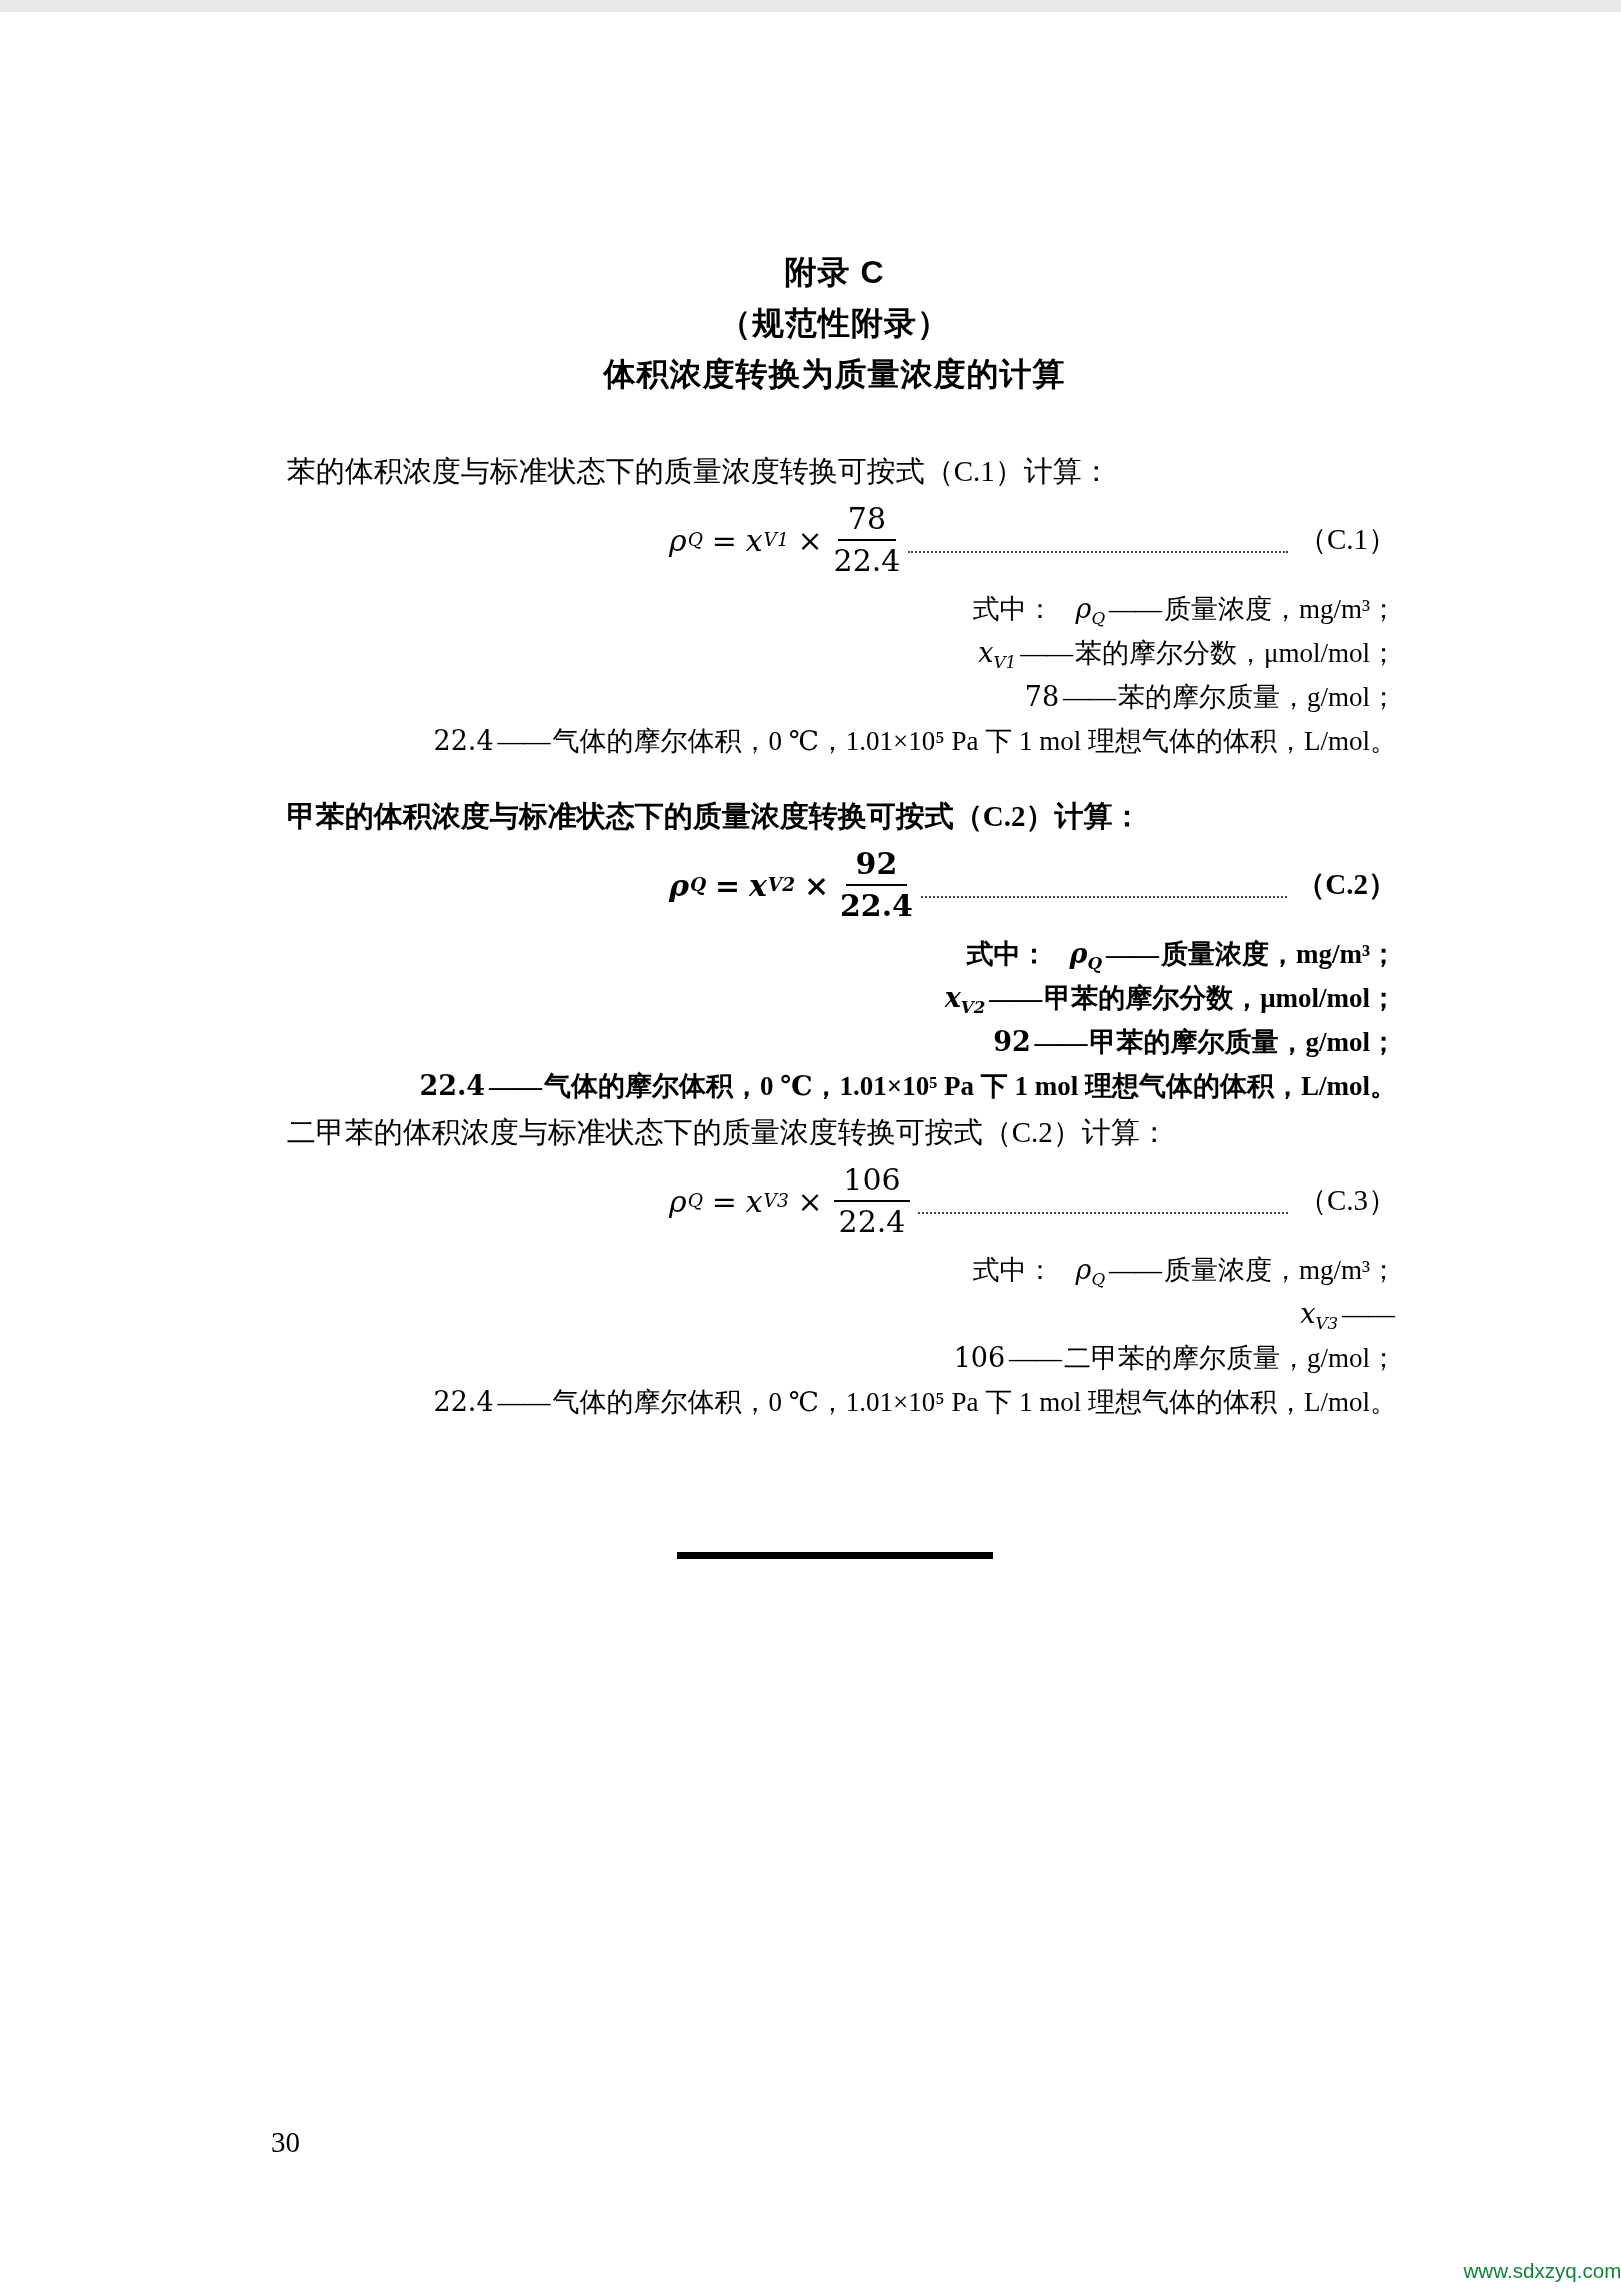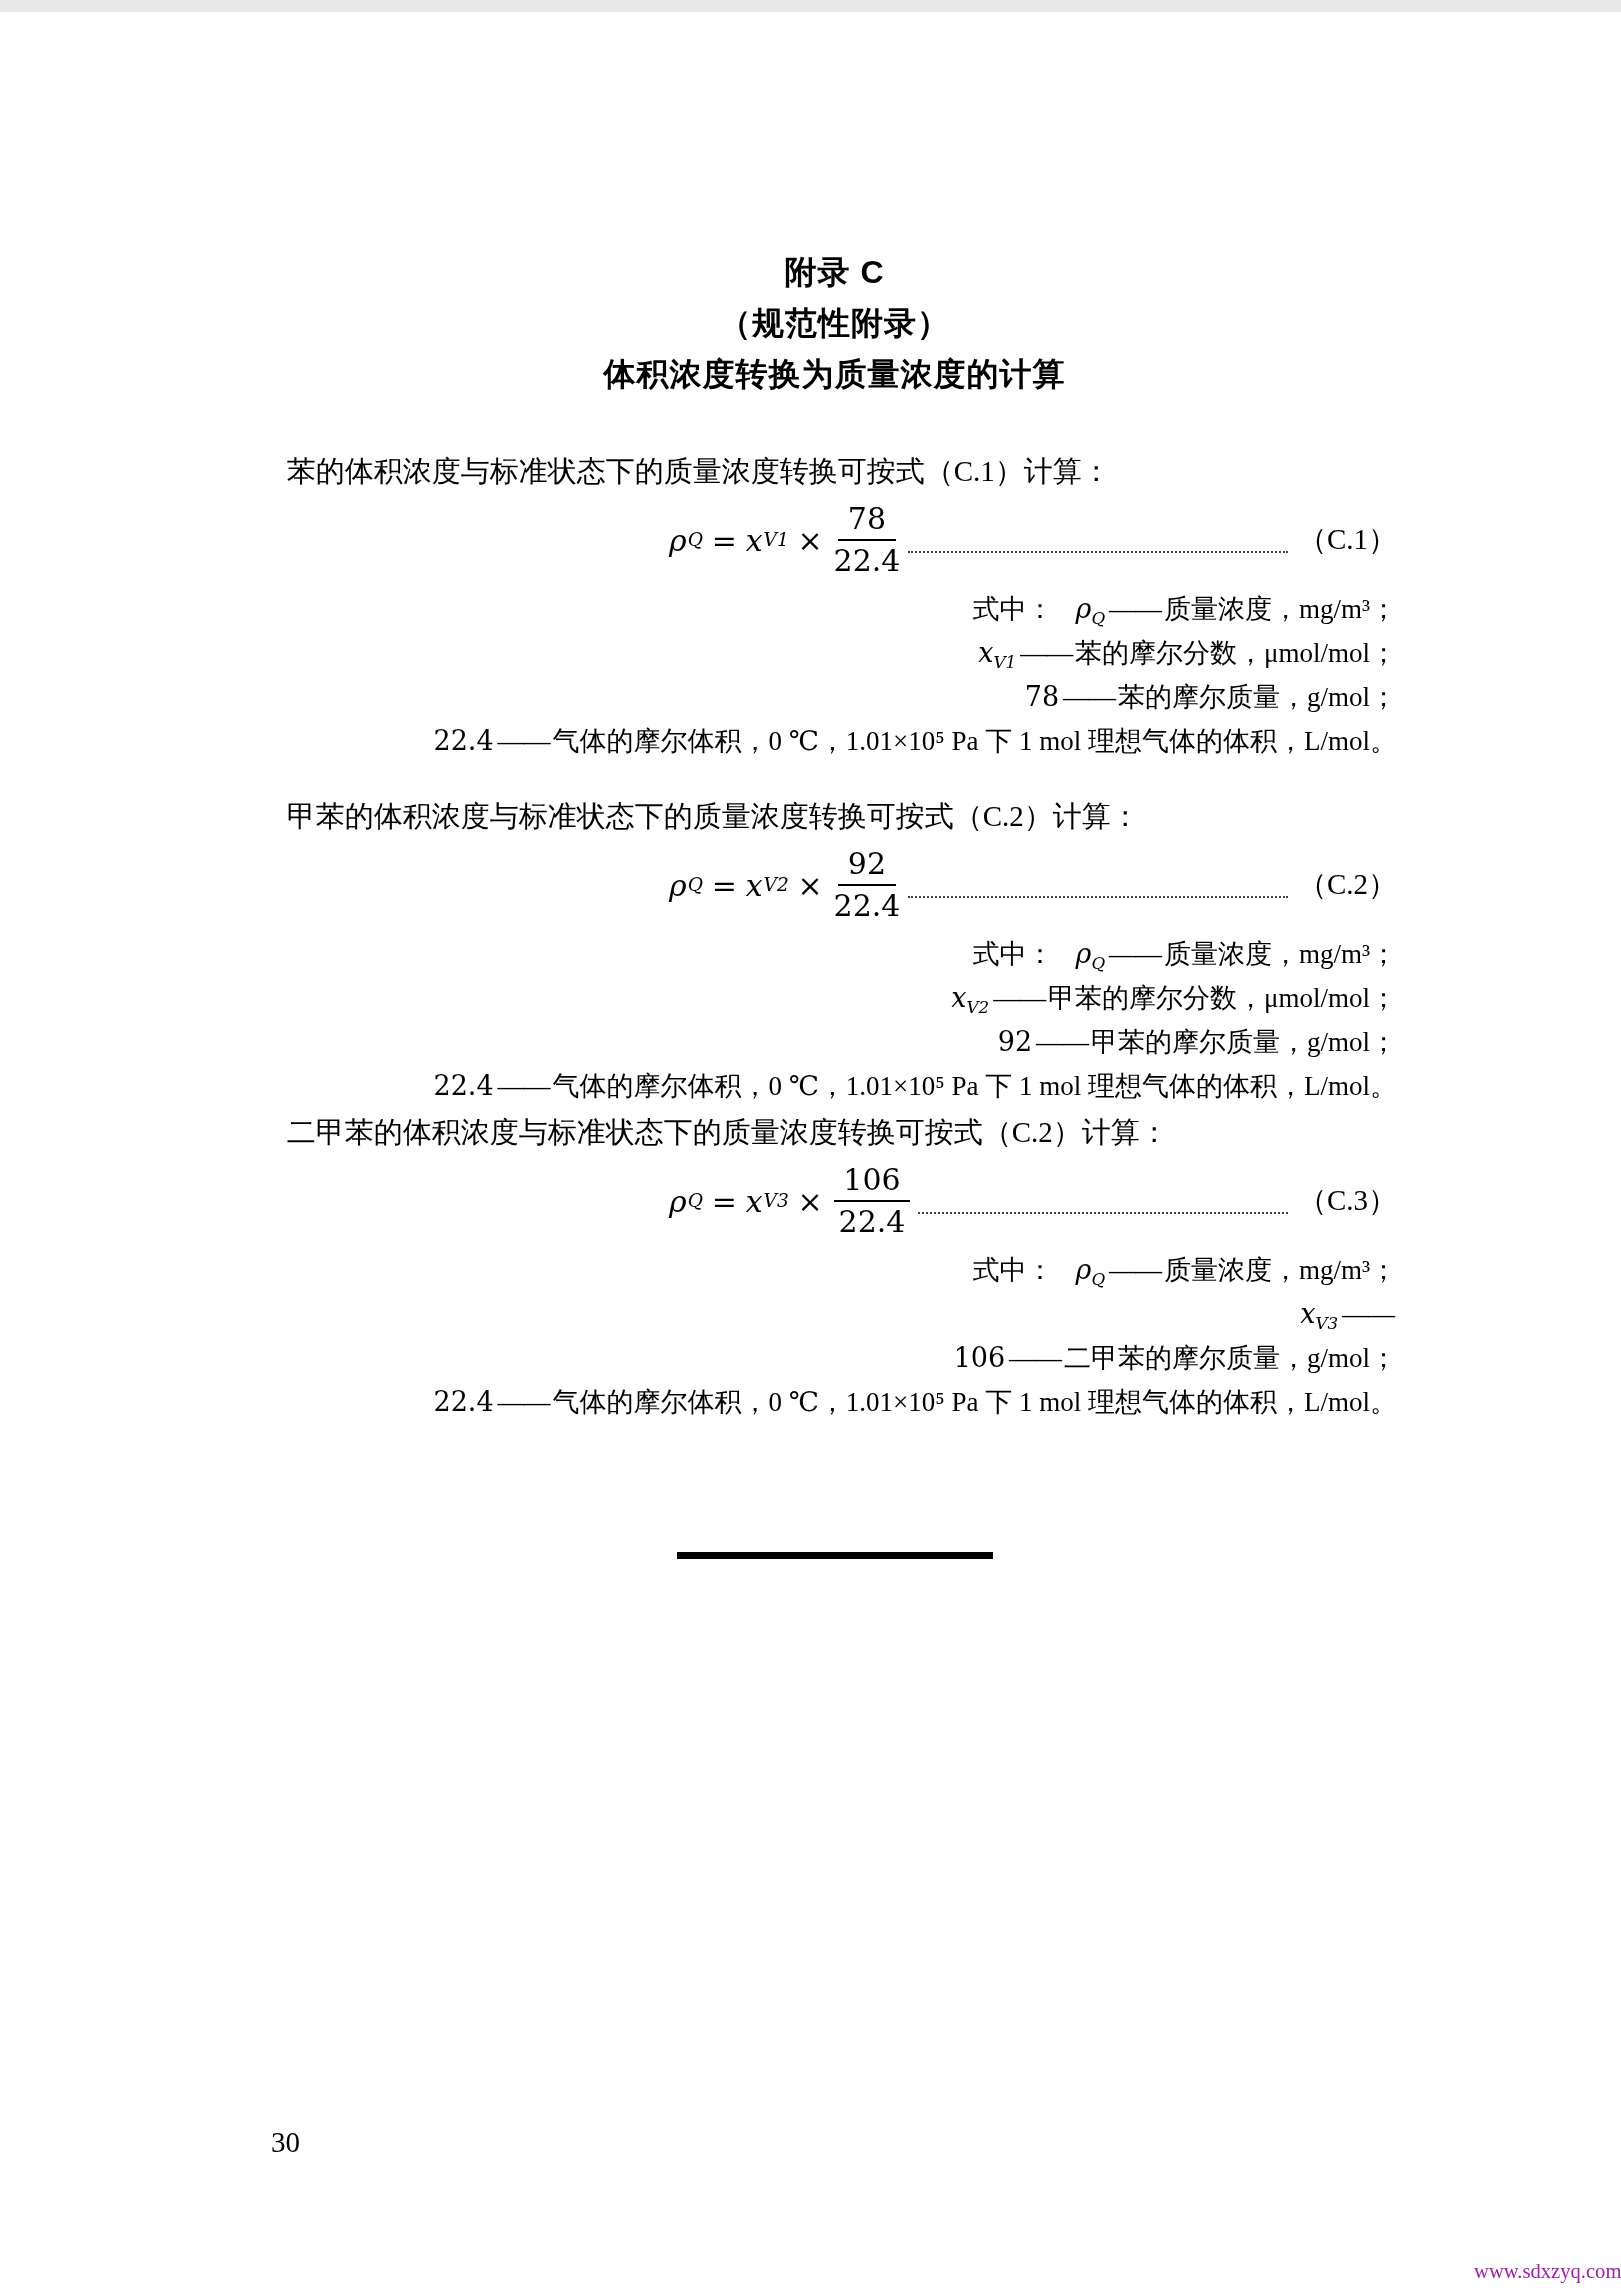--- a/index.html
+++ b/index.html
@@ -28,21 +28,21 @@
     line-height: 51px;
     letter-spacing: 1px;
   }
   .para {
     font-size: 29px;
     line-height: 44px;
     padding-left: 14.7px;
     white-space: nowrap;
   }
   .para-first { margin-top: 49px; }
-  .section-2 { margin-top: 31px; }
+  .section-2 { margin-top: 31px; font-weight: bold; }
   .section-3 { margin-top: 2px; }
 
   .formula-row {
     display: flex;
     align-items: center;
     height: 94px;
     font-size: 29px;
   }
   .f-spacer { flex: 0 0 397px; }
   .formula {
@@ -102,22 +102,22 @@
     position: absolute;
     left: 271px;
     top: 2114px;
     font-size: 29px;
   }
   .watermark {
     position: absolute;
     right: 17.6px;
     bottom: 21.6px;
     font-size: 20.6px;
-    color: #a21caf;
-    font-family: Liberation Serif, serif;
+    color: #15803d;
+    font-family: Liberation Sans, sans-serif;
   }
 </style>
 </head>
 <body>
 
 <div class="page">
   <div class="content">
 
     <div class="title-line">附录 C</div>
     <div class="title-line">（规范性附录）</div>

